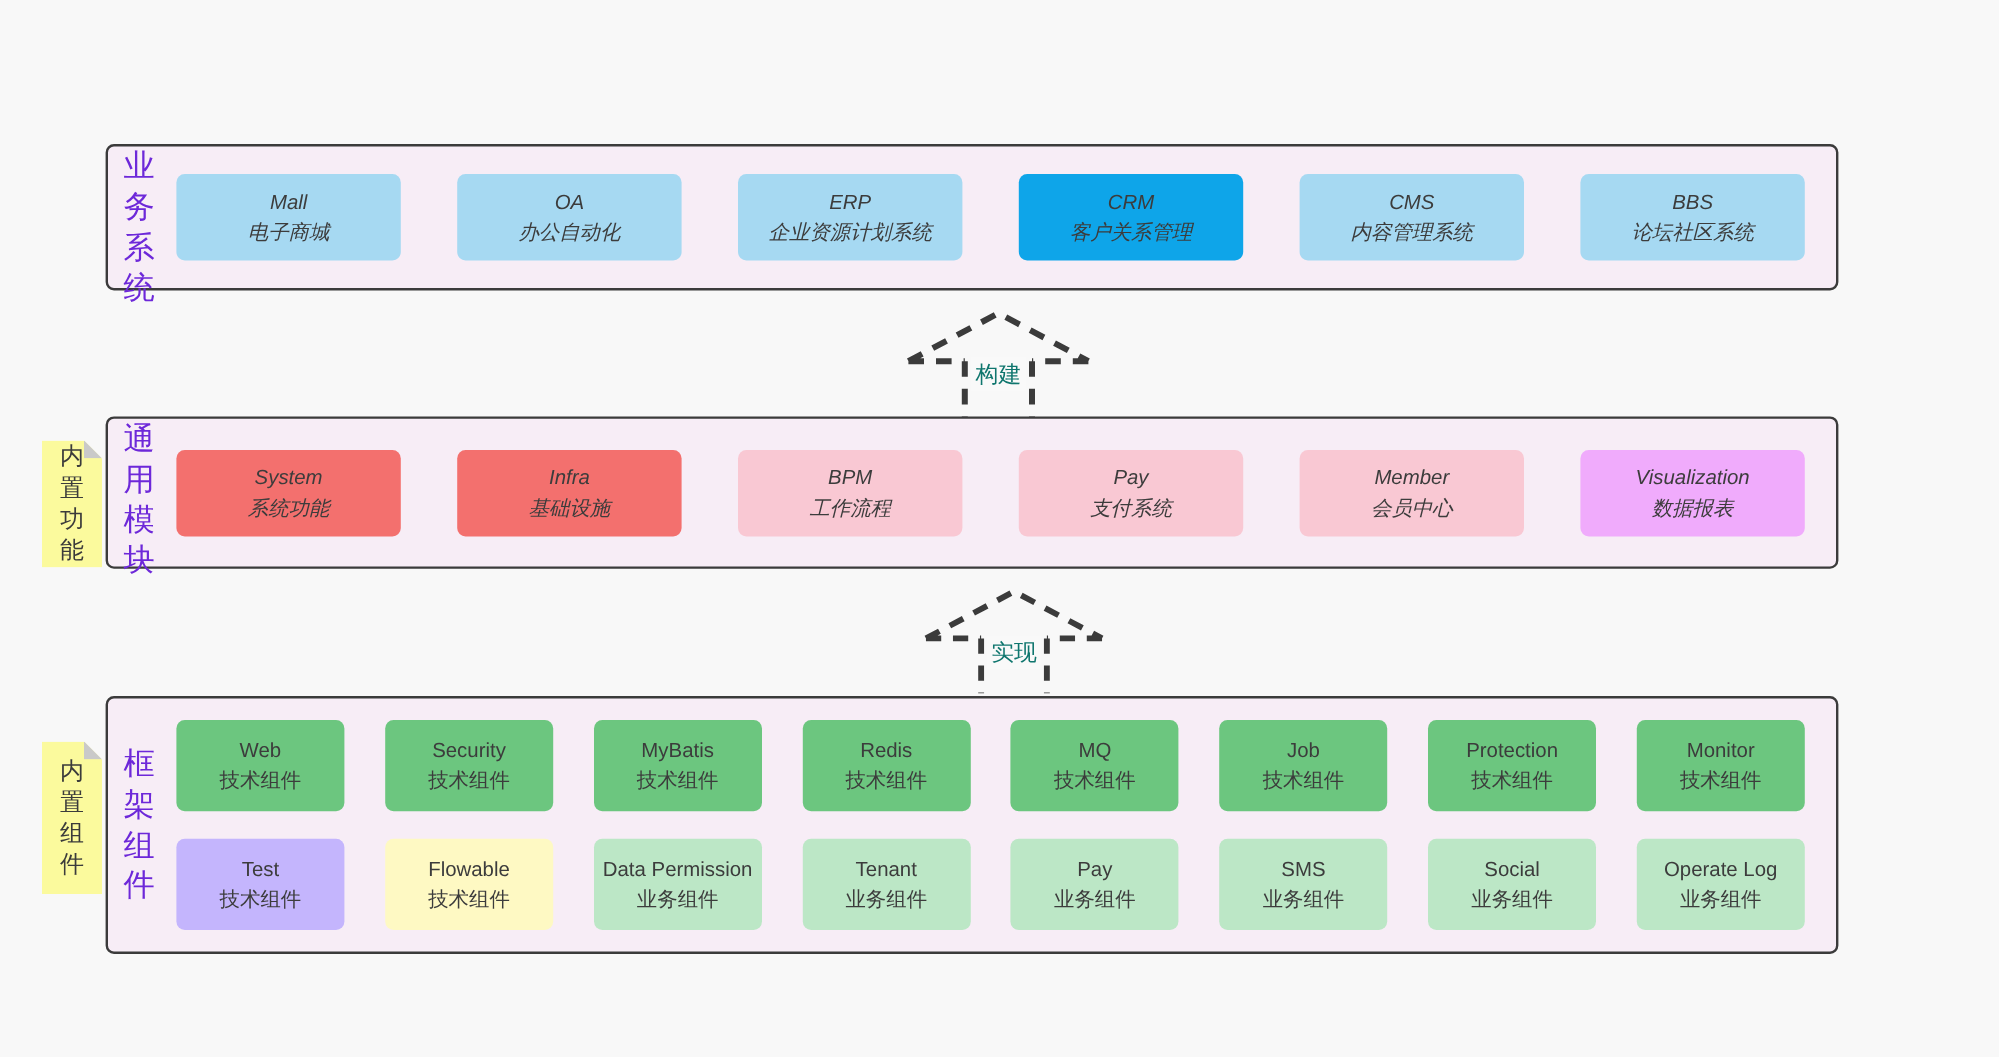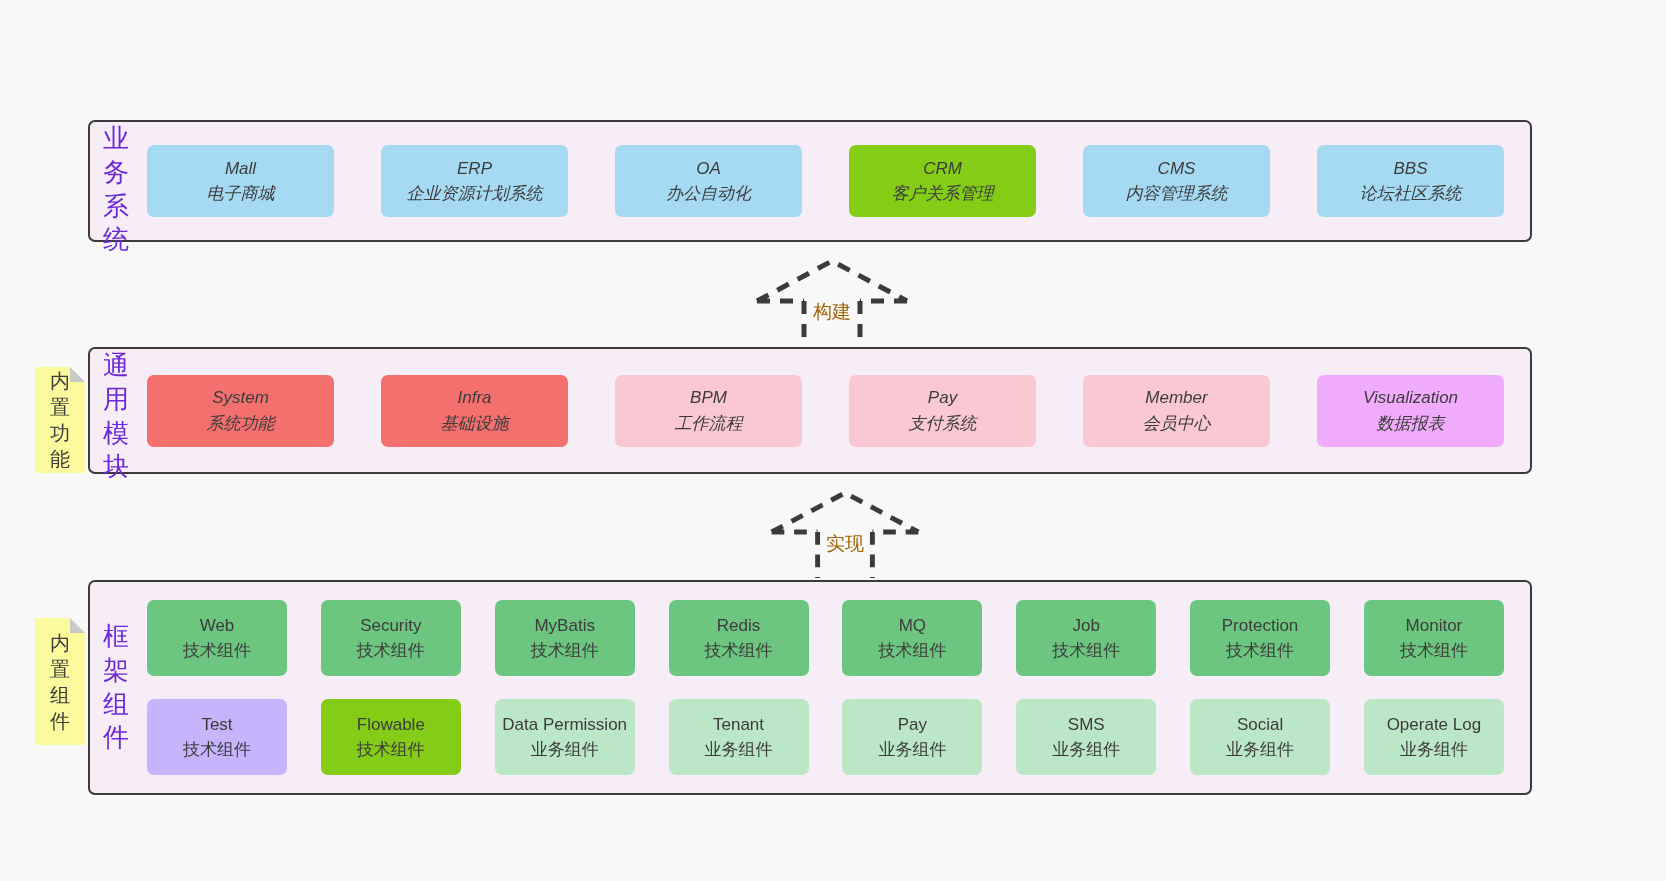--- a/index.html
+++ b/index.html
@@ -88,45 +88,45 @@
 
   
   .arrow{position:absolute;z-index:2;}
   #arrow-build{left:752px;top:256px;width:160px;height:92px;}
   #arrow-implement{left:765px;top:488px;width:160px;height:90px;}
   .arrow svg{position:absolute;inset:0;width:100%;height:100%;}
   .arrow-label{
     position:absolute;left:50%;top:42px;transform:translateX(-50%);
     background:#f9f9f9;
     padding:1px 4px;
-    font-size:19px;color:#a16207;
+    font-size:19px;color:#0f766e;
     white-space:nowrap;
   }
 </style>
 </head>
 <body>
 
 <div class="stage">
 
   <div class="panel" id="panel-business">
     <div class="panel-label">业务系统</div>
     <div class="boxes-row">
       <div class="box w6" style="background: rgb(166, 217, 242);">
         <div>Mall</div>
         <div>电子商城</div>
       </div>
       <div class="box w6" style="background: rgb(166, 217, 242);">
+        <div>OA</div>
+        <div>办公自动化</div>
+      </div>
+      <div class="box w6" style="background: rgb(166, 217, 242);">
         <div>ERP</div>
         <div>企业资源计划系统</div>
       </div>
-      <div class="box w6" style="background: rgb(166, 217, 242);">
-        <div>OA</div>
-        <div>办公自动化</div>
-      </div>
-      <div class="box w6" style="background: #84cc16;">
+      <div class="box w6" style="background: #0ea5e9;">
         <div>CRM</div>
         <div>客户关系管理</div>
       </div>
       <div class="box w6" style="background: rgb(166, 217, 242);">
         <div>CMS</div>
         <div>内容管理系统</div>
       </div>
       <div class="box w6" style="background: rgb(166, 217, 242);">
         <div>BBS</div>
         <div>论坛社区系统</div>
@@ -227,21 +227,21 @@
           <div>Monitor</div>
           <div>技术组件</div>
         </div>
       </div>
 
       <div class="boxes-row">
         <div class="box w8" style="background: #c4b5fd;">
           <div>Test</div>
           <div>技术组件</div>
         </div>
-        <div class="box w8" style="background: #84cc16;">
+        <div class="box w8" style="background: #fef9c3;">
           <div>Flowable</div>
           <div>技术组件</div>
         </div>
         <div class="box w8" style="background: rgb(188, 231, 198);">
           <div>Data Permission</div>
           <div>业务组件</div>
         </div>
         <div class="box w8" style="background: rgb(188, 231, 198);">
           <div>Tenant</div>
           <div>业务组件</div>

